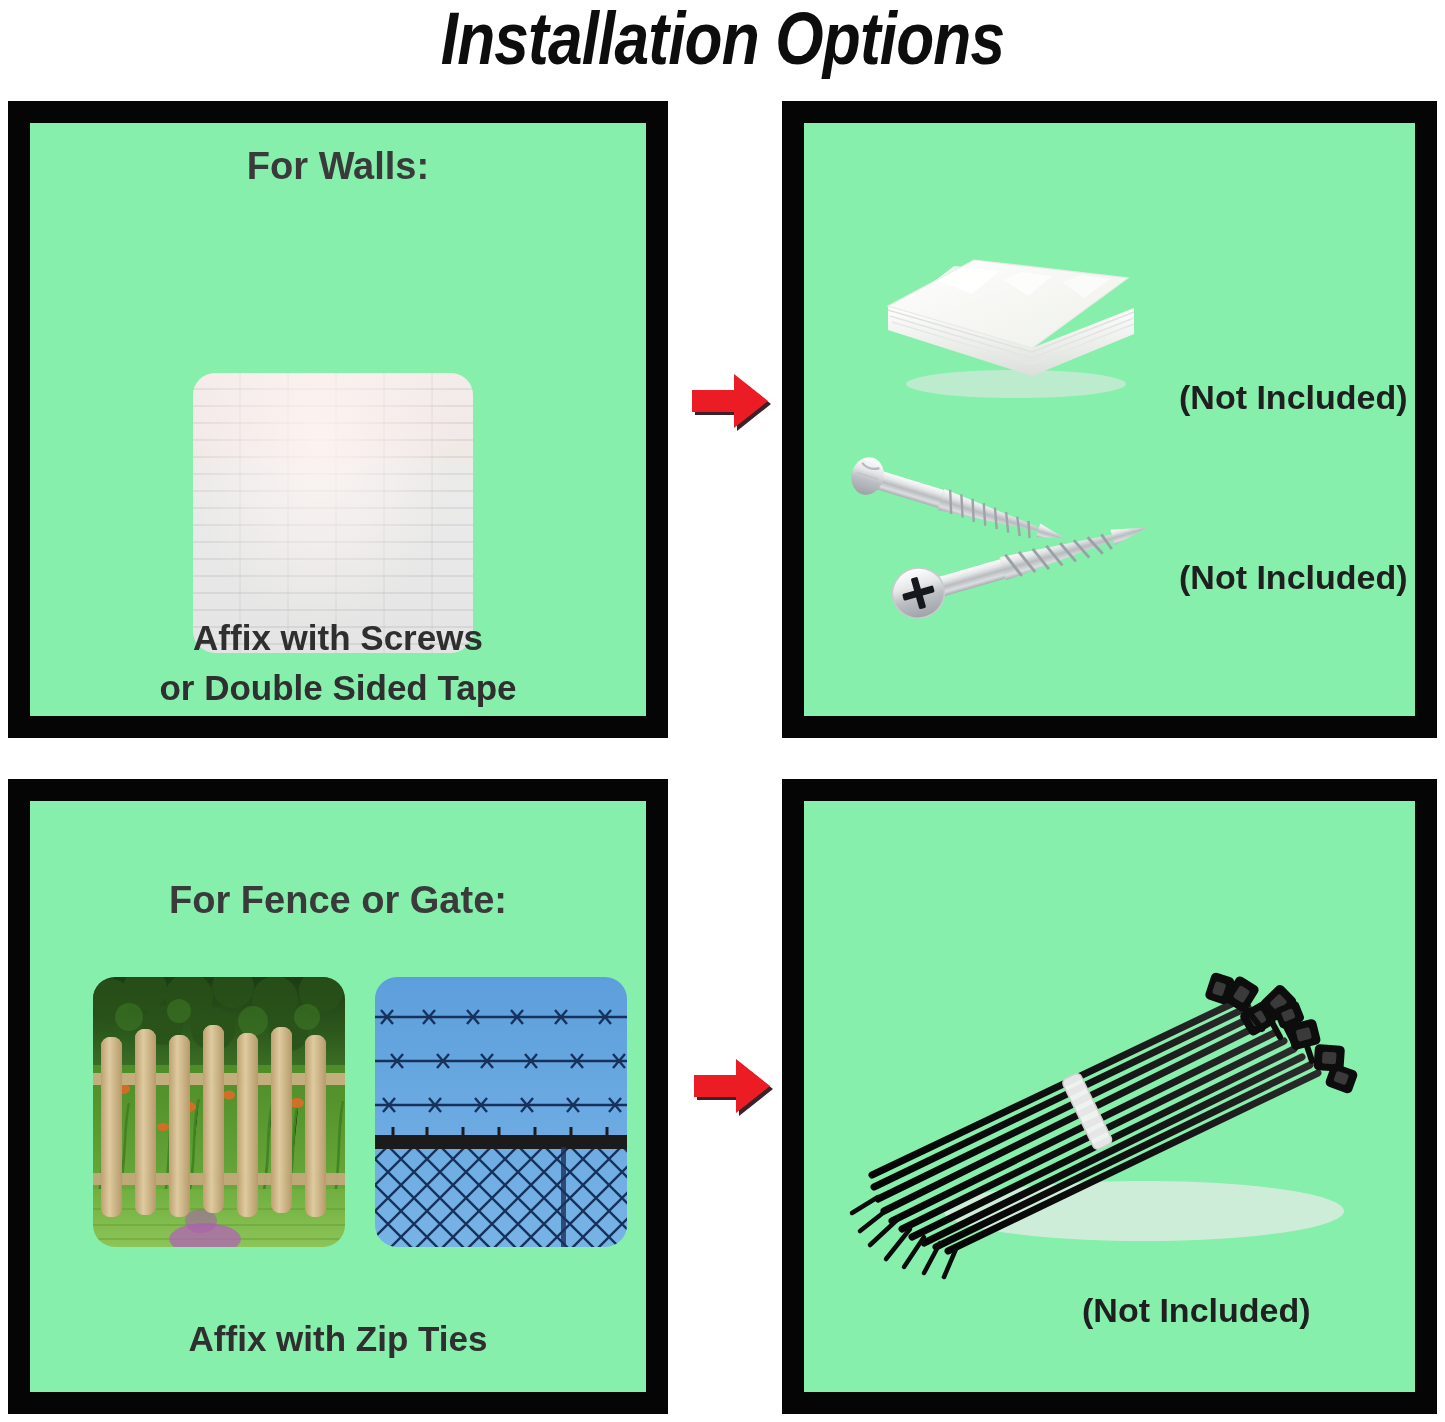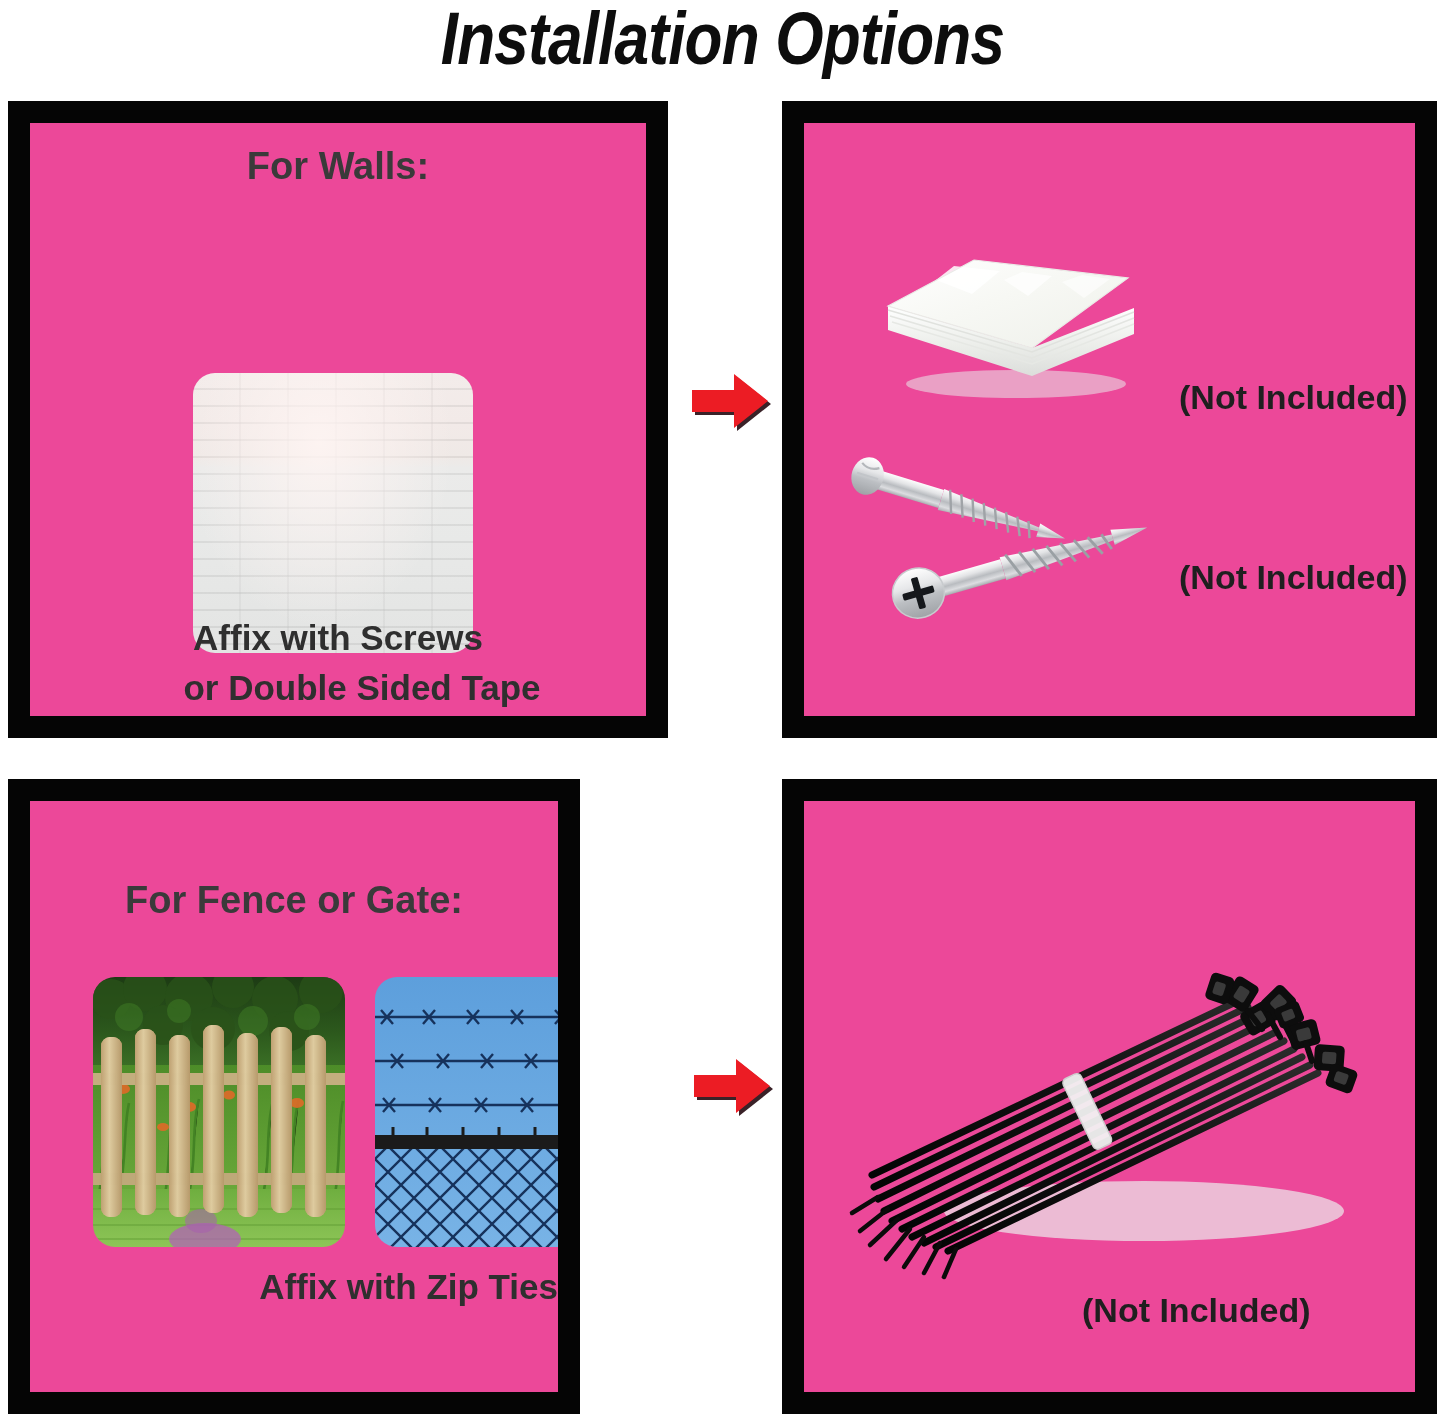--- a/index.html
+++ b/index.html
@@ -30,27 +30,27 @@
     letter-spacing: -1px;
     color: #0d0d0d;
     transform: scaleX(0.84);
     transform-origin: 50% 50%;
     white-space: nowrap;
   }
 
   
   .panel {
     position: absolute;
-    background: #ec4899;
+    background: #86efac;
     border: 22px solid #050505;
     box-sizing: border-box;
   }
   .panel-tl { left: 8px;   top: 101px;  width: 660px; height: 637px; }
   .panel-tr { left: 782px; top: 101px;  width: 655px; height: 637px; }
-  .panel-bl { left: 8px;   top: 779px;  width: 572px; height: 635px; }
+  .panel-bl { left: 8px;   top: 779px;  width: 660px; height: 635px; }
   .panel-br { left: 782px; top: 779px;  width: 655px; height: 635px; }
 
   .panel-inner {
     position: relative;
     width: 100%;
     height: 100%;
     overflow: hidden;
   }
 
   
@@ -182,21 +182,21 @@
 
 <div class="panel panel-tl">
   <div class="panel-inner">
 
     <div class="panel-heading" style="top:22px;">For Walls:</div>
 
     <div class="wall-swatch"></div>
 
     <div class="caption" style="top:495px;">Affix with Screws</div>
 
-    <div class="caption" style="top:545px;margin-left:24px;">or Double Sided Tape</div>
+    <div class="caption" style="top:545px;">or Double Sided Tape</div>
 
   </div>
 </div>
 
 <div class="arrow" style="left:688px; top:370px;">
   <svg viewBox="0 0 84 62" xmlns="http://www.w3.org/2000/svg">
     <path d="M4 20 L46 20 L46 4 L80 31 L46 58 L46 42 L4 42 Z" fill="#3a2228" transform="translate(3,3)"></path>
     <path d="M4 20 L46 20 L46 4 L80 31 L46 58 L46 42 L4 42 Z" fill="#ec1c24"></path>
   </svg>
 </div>
@@ -468,21 +468,21 @@
             <path d="M196 158 V150"></path>
           <path d="M232 158 V150"></path>
         </g>
 
         <rect x="0" y="172" width="252" height="98" fill="url(#mesh)"></rect>
 
         <rect x="186" y="170" width="5" height="100" fill="#1b3159" opacity="0.8"></rect>
       </svg>
     </div>
 
-    <div class="caption" style="top:466px;text-align:right;">Affix with Zip Ties</div>
+    <div class="caption" style="top:518px;">Affix with Zip Ties</div>
 
   </div>
 </div>
 
 <div class="arrow" style="left:690px; top:1055px;">
   <svg viewBox="0 0 84 62" xmlns="http://www.w3.org/2000/svg">
     <path d="M4 20 L46 20 L46 4 L80 31 L46 58 L46 42 L4 42 Z" fill="#3a2228" transform="translate(3,3)"></path>
     <path d="M4 20 L46 20 L46 4 L80 31 L46 58 L46 42 L4 42 Z" fill="#ec1c24"></path>
   </svg>
 </div>

